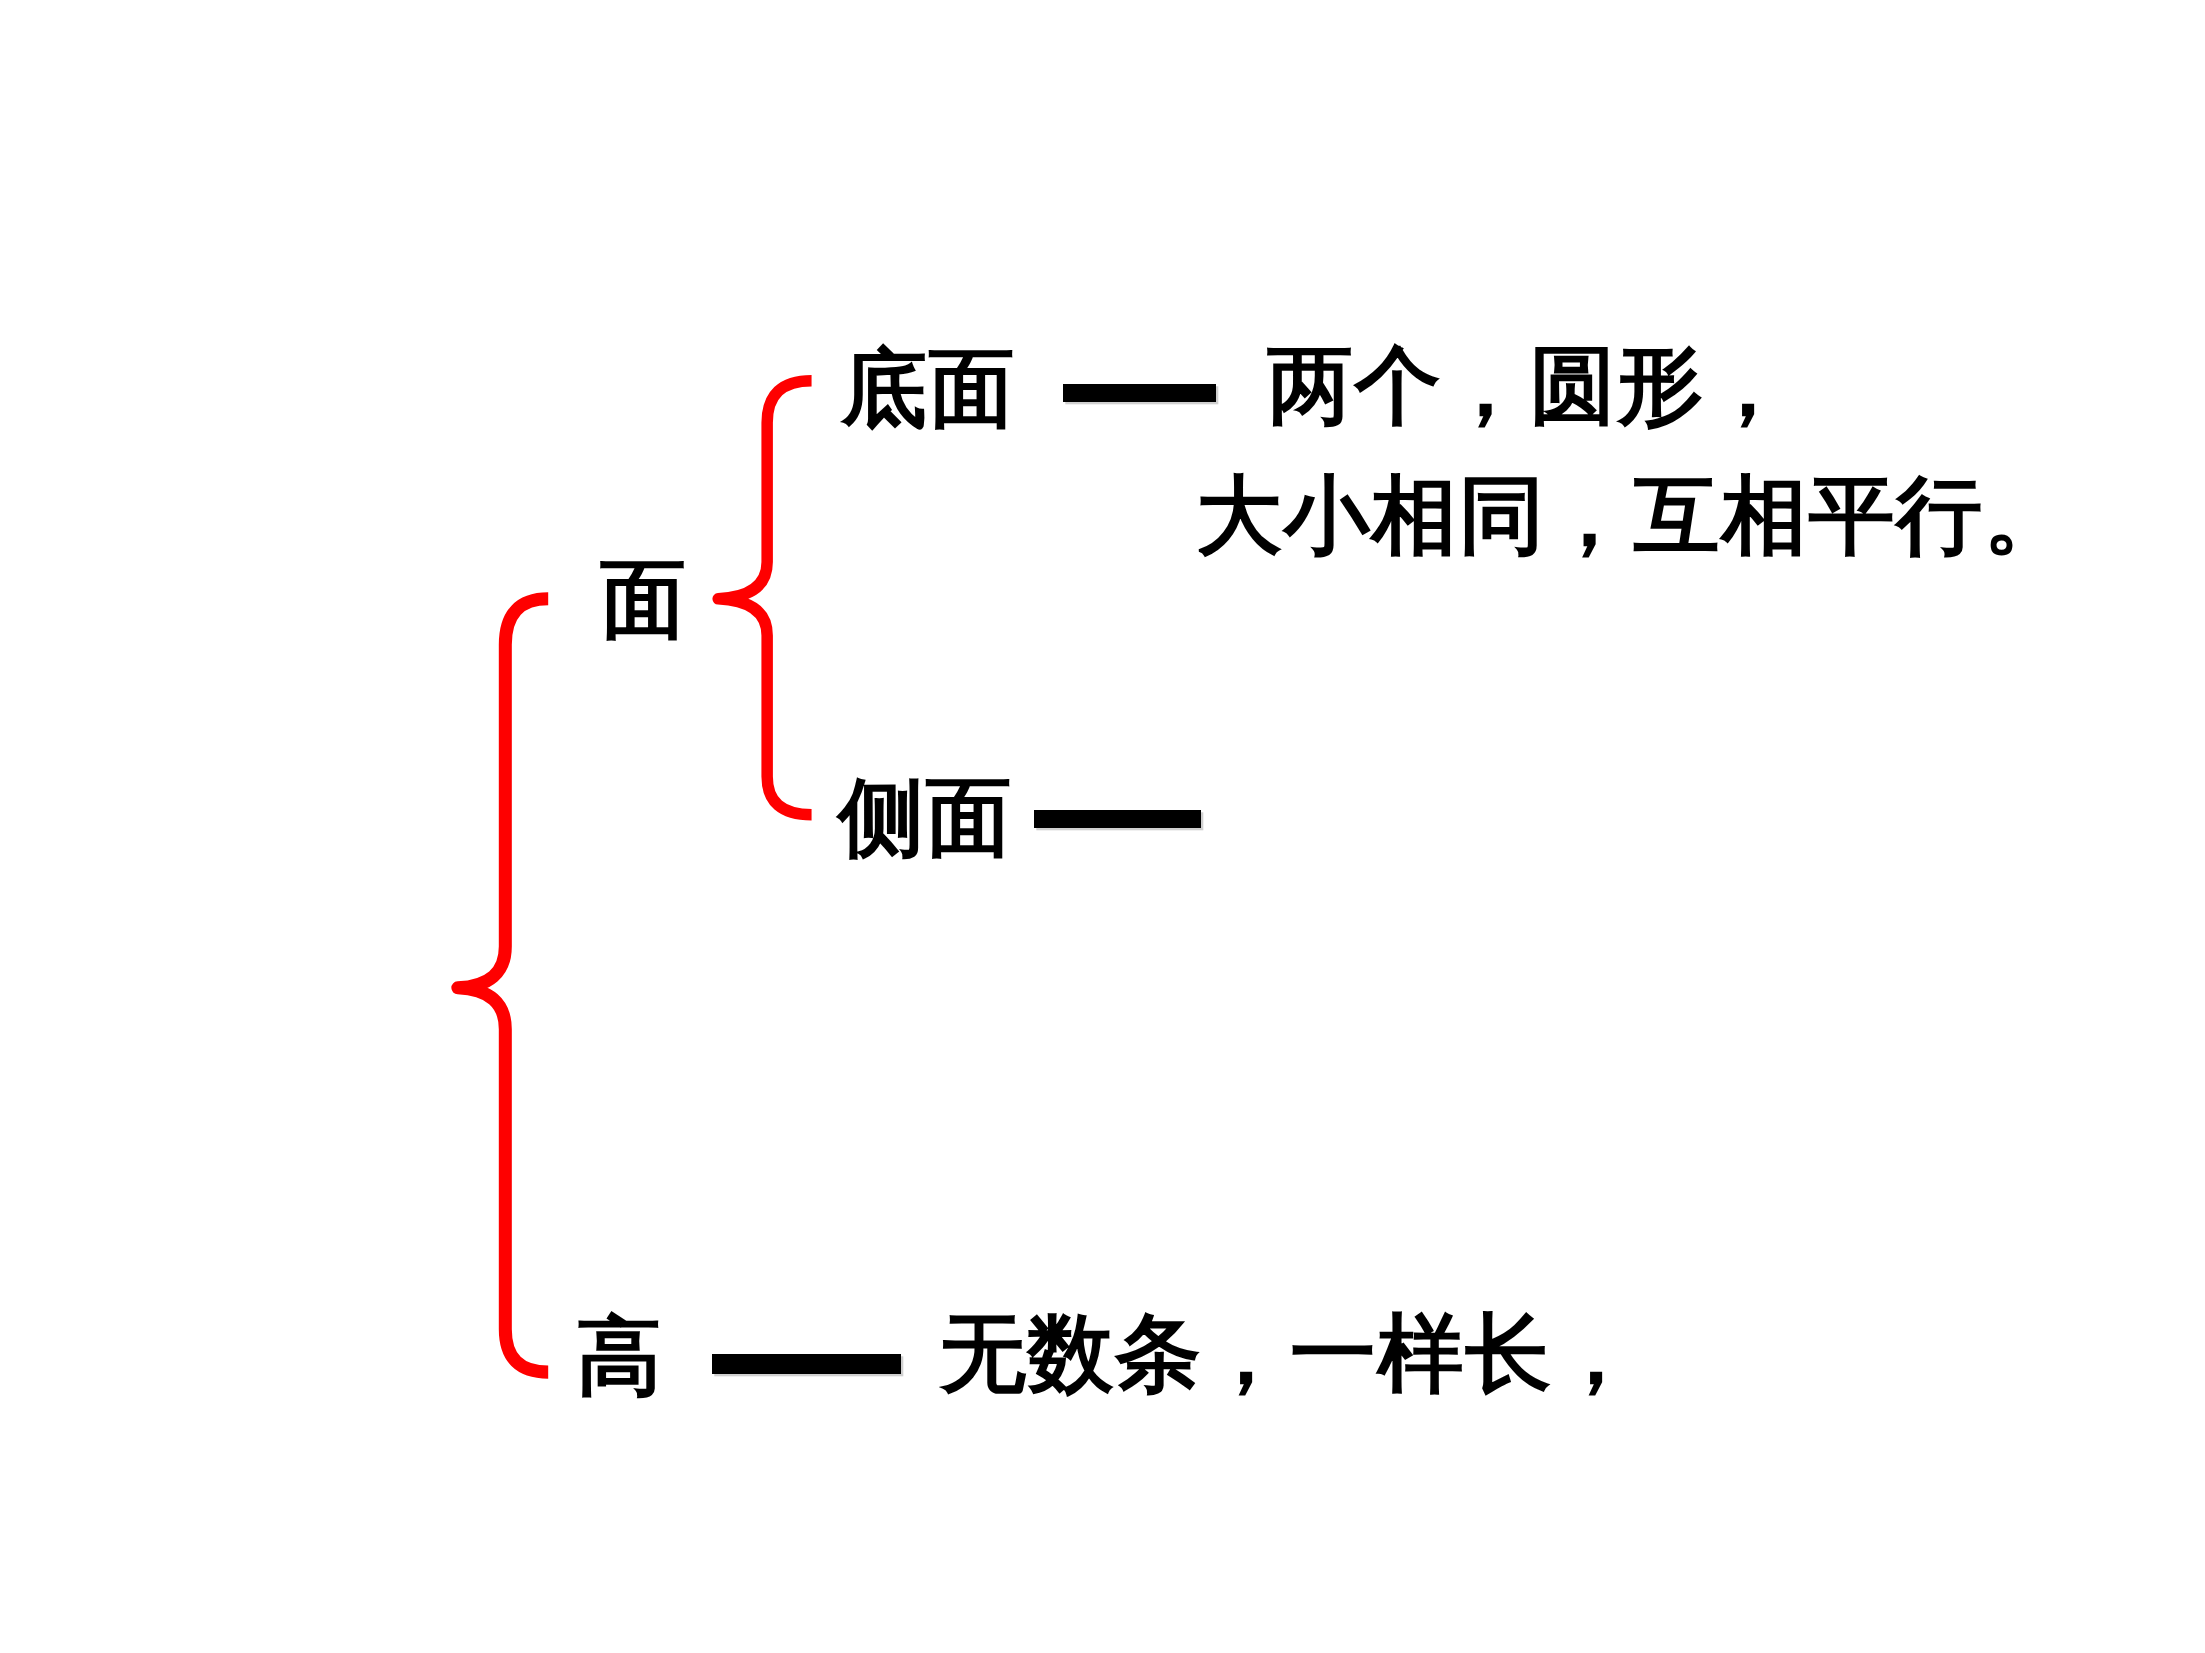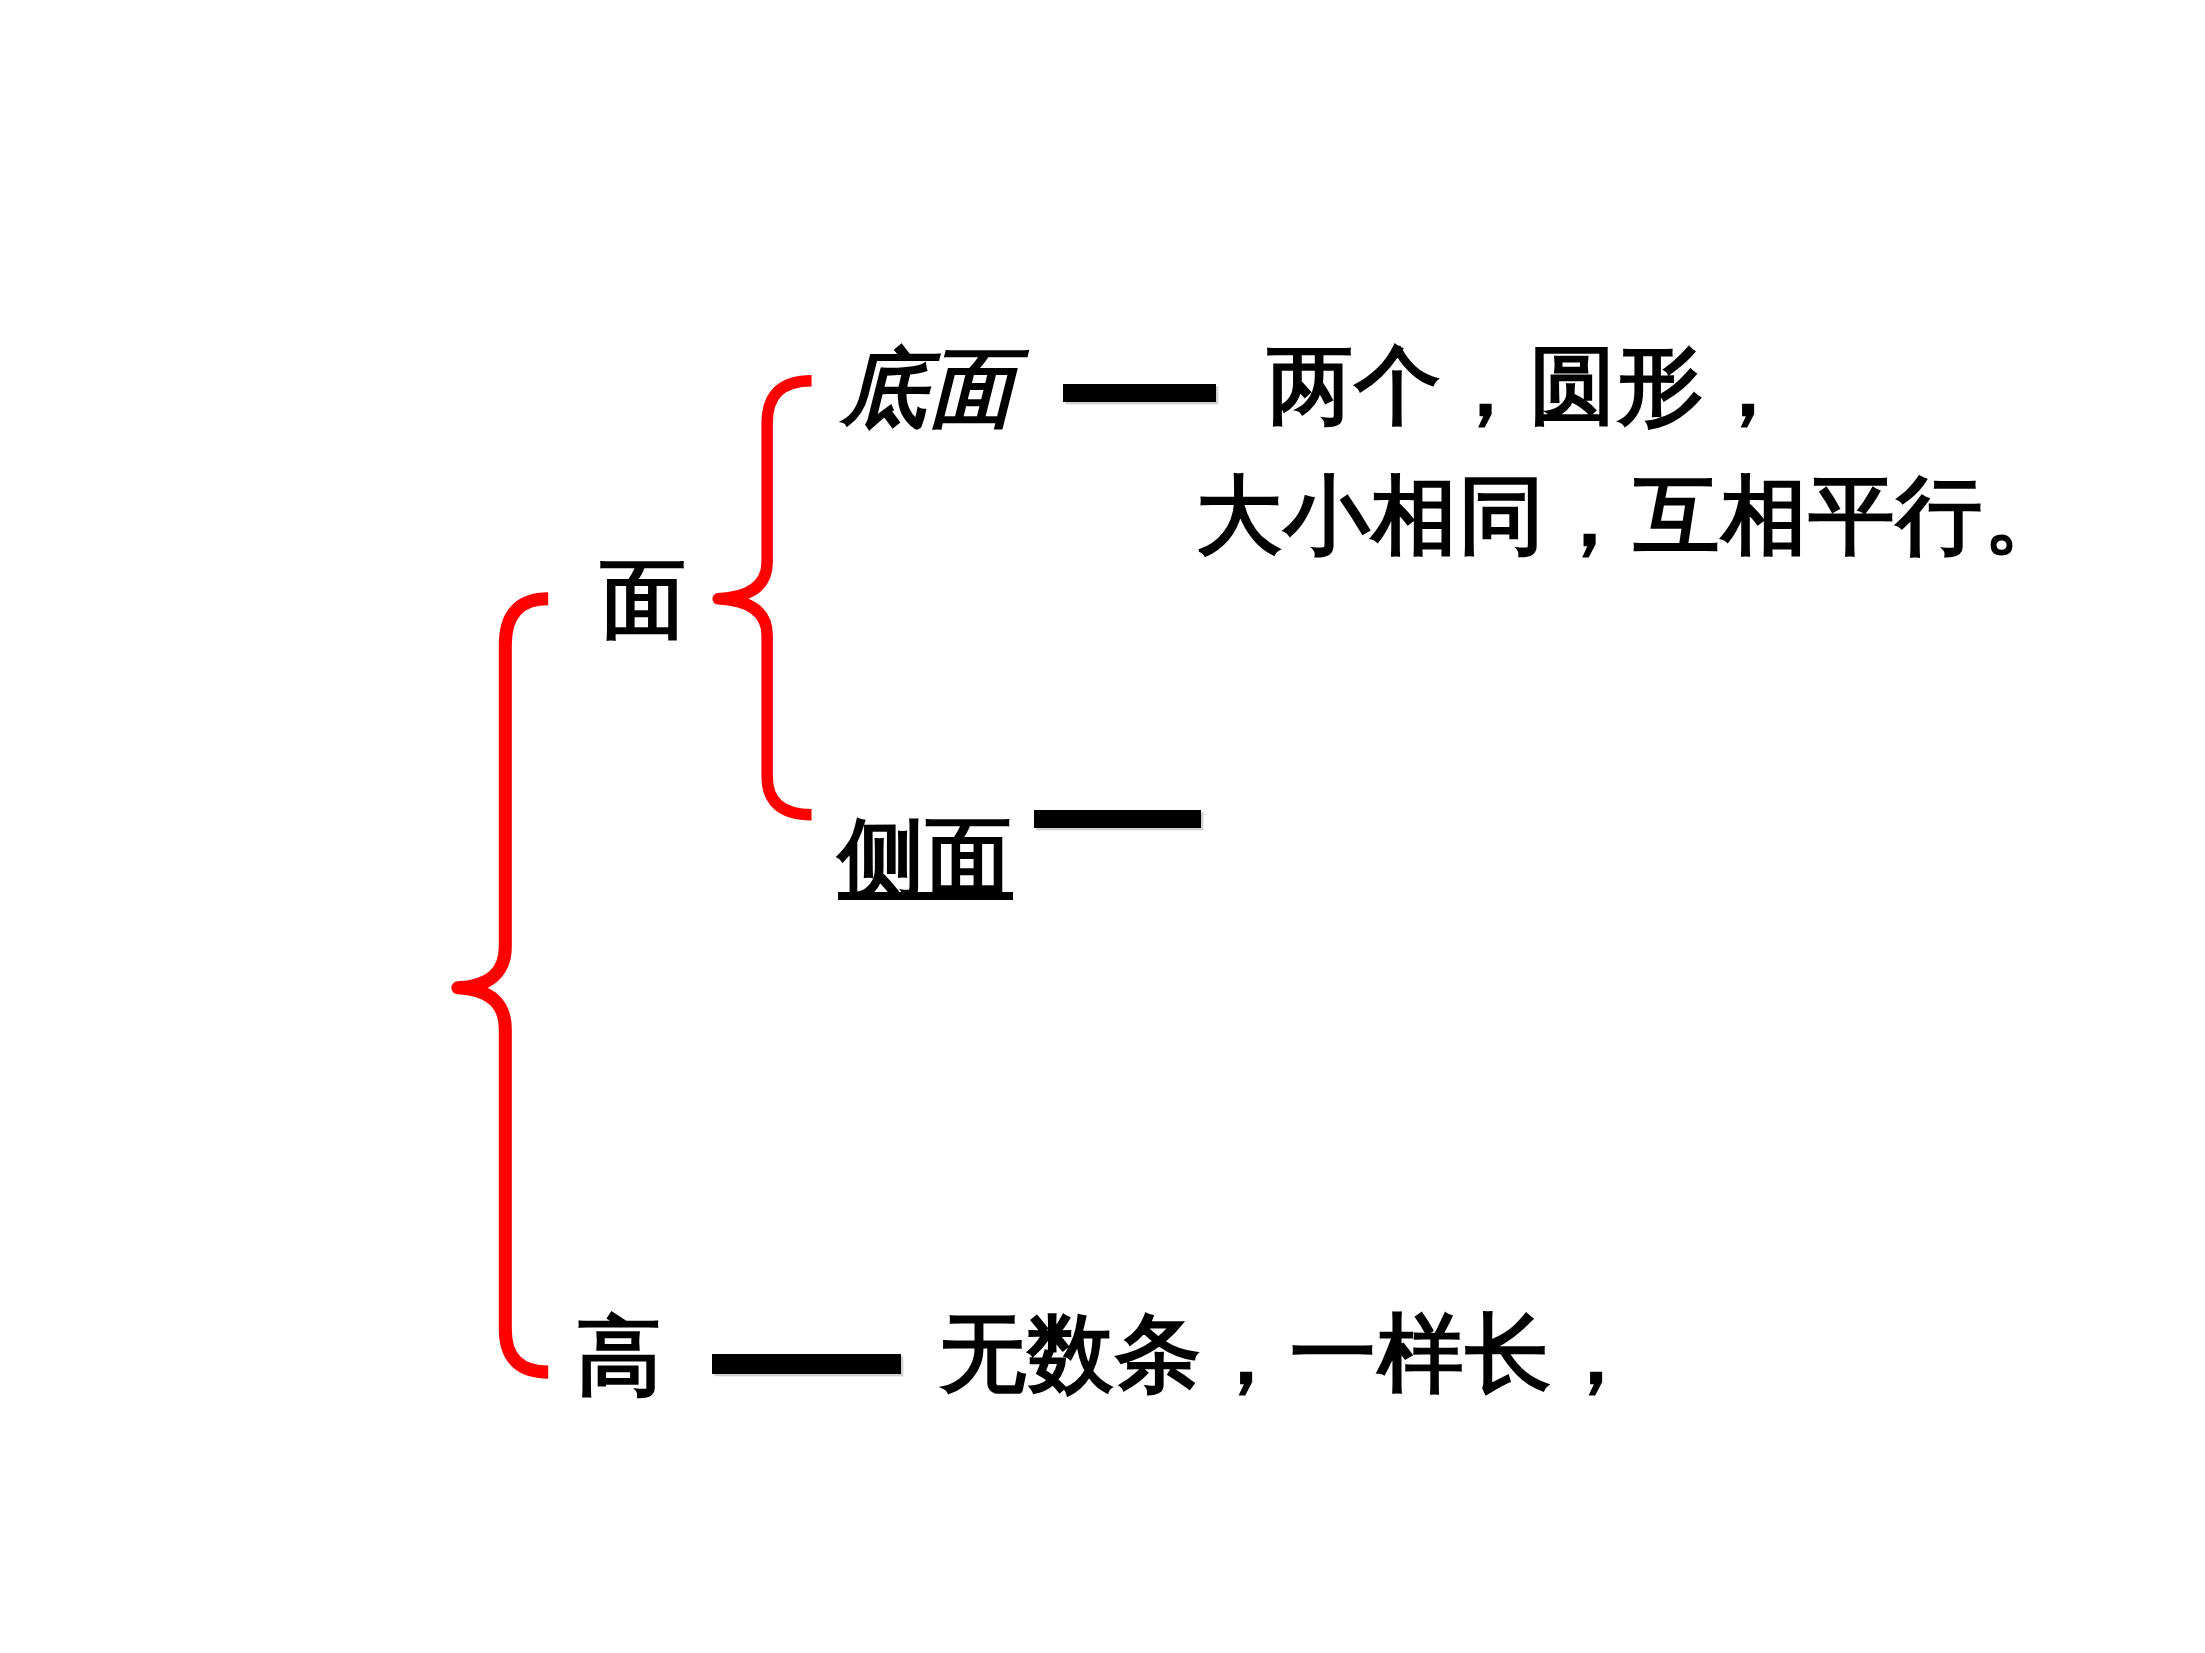--- a/index.html
+++ b/index.html
@@ -55,26 +55,26 @@
   <svg id="braces" viewBox="0 0 2880 2160">
 
     <path class="brace-path" stroke="#fe0000" stroke-width="17" d="M 716,782 Q 660,782 660,842 L 660,1236 Q 660,1287 598,1290 Q 660,1293 660,1344 L 660,1736 Q 660,1792 716,1792"></path>
 
     <path class="brace-path" stroke="#fe0000" stroke-width="15" d="M 1060,497 Q 1002,497 1002,552 L 1002,734 Q 1002,779 938,782 Q 1002,785 1002,830 L 1002,1014 Q 1002,1064 1060,1064"></path>
   </svg>
 
 
   <div class="cn" style="left:600px; top:557px;">面</div>
 
-  <div class="cn" style="left:841px; top:346px;font-style:italic;">底面</div>
+  <div class="cn" style="left:841px; top:346px;">底面</div>
   <div class="dash" style="left:1063px; top:384px; width:153px;"></div>
   <div class="cn" style="left:1267px; top:343px;">两个，圆形，</div>
   <div class="cn" style="left:1196px; top:473px;">大小相同，互相平行。</div>
 
-  <div class="cn" style="left:838px; top:815px;text-decoration:underline;">侧面</div>
+  <div class="cn" style="left:838px; top:775px;">侧面</div>
   <div class="dash" style="left:1034px; top:810px; width:167px;"></div>
 
   <div class="cn" style="left:576px; top:1314px;">高</div>
   <div class="dash" style="left:712px; top:1354px; width:189px; height:20px;"></div>
   <div class="cn" style="left:940px; top:1311px;text-align:center;">无数条，一样长，</div>
 
 </div>
 
 
 </body></html>

